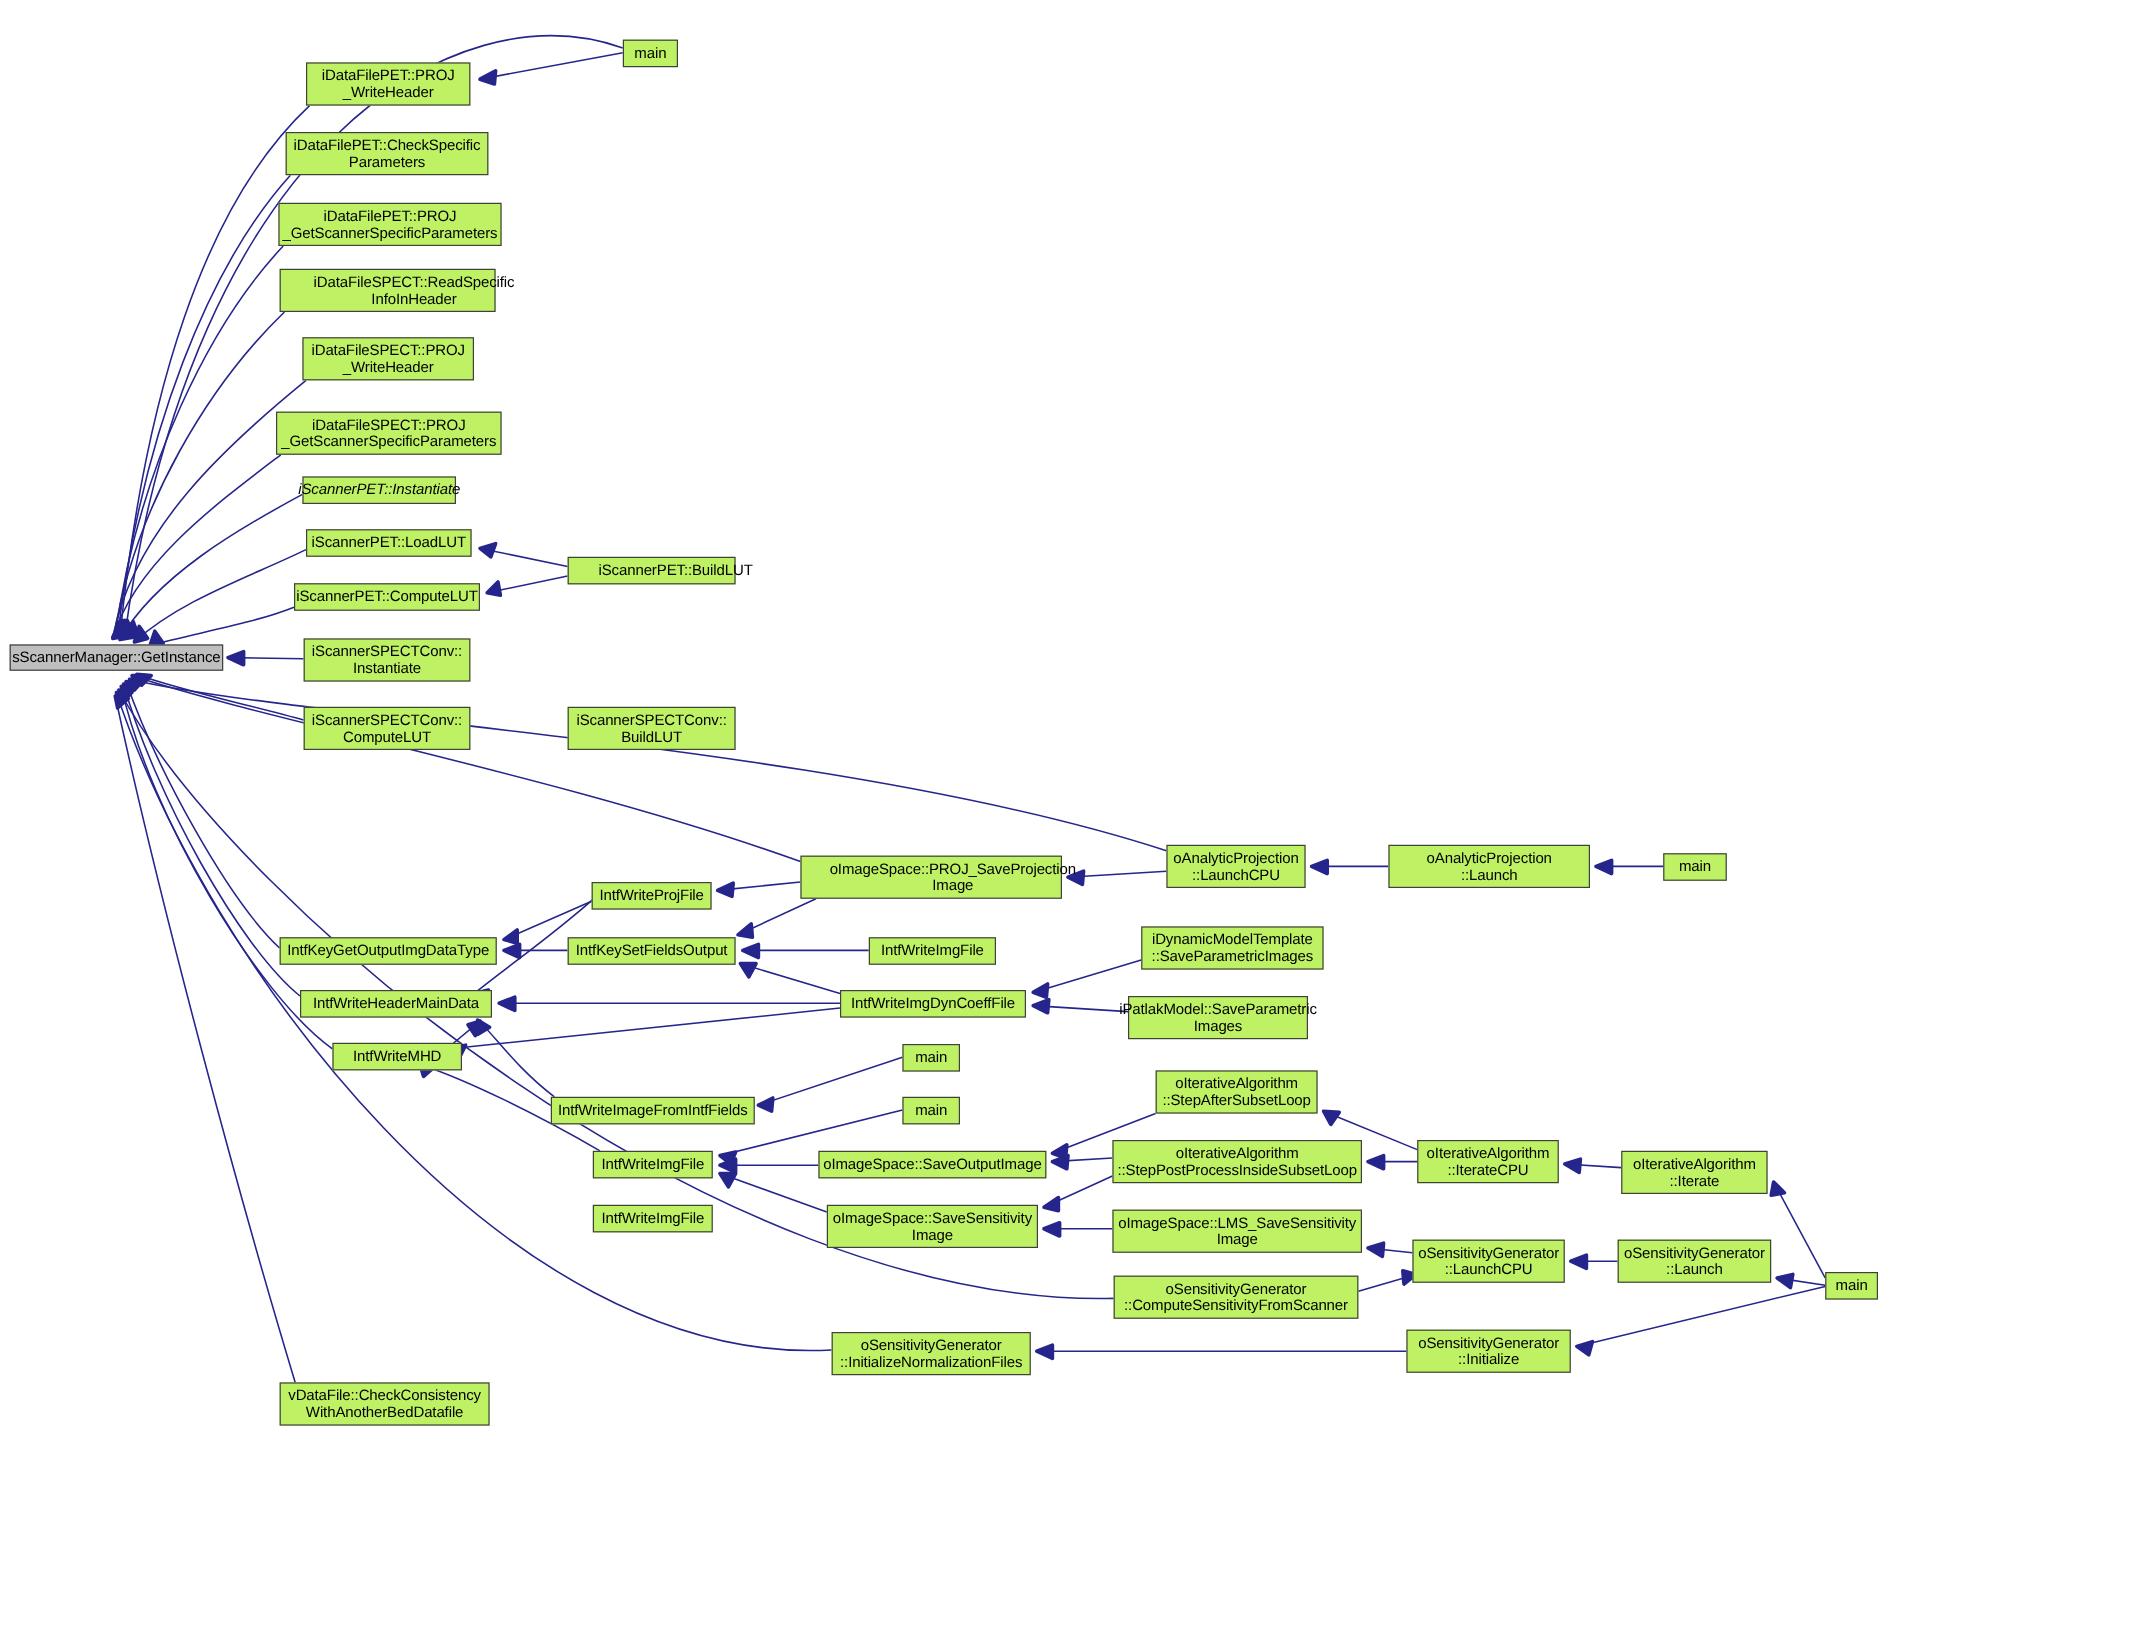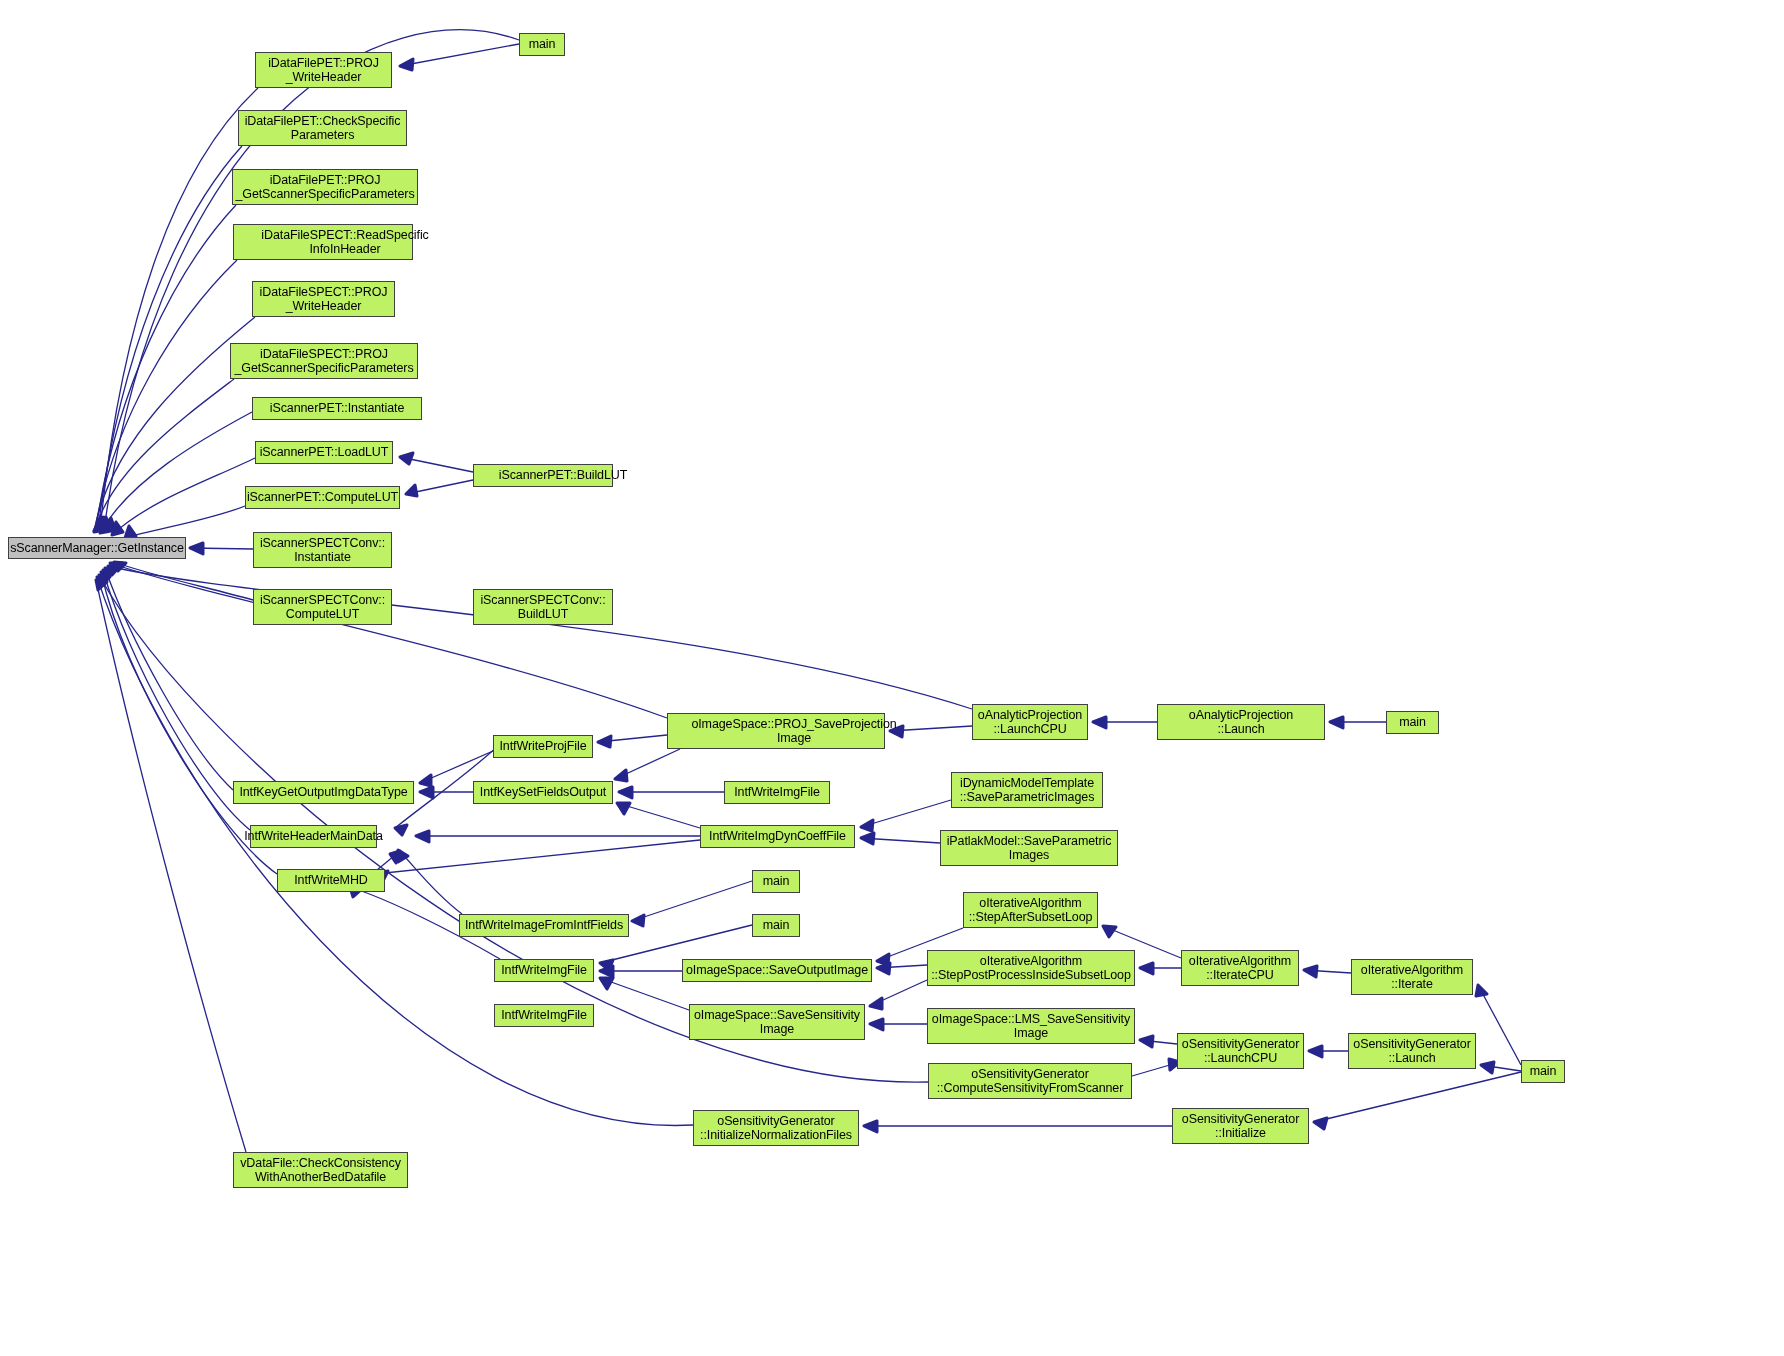--- a/index.html
+++ b/index.html
@@ -169,21 +169,21 @@
     <div class="node" style="left: 238px; top: 110px; width: 169px; height: 36px;">iDataFilePET::CheckSpecific
 Parameters</div>
     <div class="node" style="left: 232px; top: 169px; width: 186px; height: 36px;">iDataFilePET::PROJ
 _GetScannerSpecificParameters</div>
     <div class="node" style="left: 233px; top: 224px; width: 180px; height: 36px; padding-left: 44px;">iDataFileSPECT::ReadSpecific
 InfoInHeader</div>
     <div class="node" style="left: 252px; top: 281px; width: 143px; height: 36px;">iDataFileSPECT::PROJ
 _WriteHeader</div>
     <div class="node" style="left: 230px; top: 343px; width: 188px; height: 36px;">iDataFileSPECT::PROJ
 _GetScannerSpecificParameters</div>
-    <div class="node" style="left: 252px; top: 397px; width: 170px; height: 23px;">iScannerPET::Instantiate</div>
+    <div class="node" style="left: 252px; top: 397px; width: 128px; height: 23px; font-style: italic;">iScannerPET::Instantiate</div>
     <div class="node" style="left: 255px; top: 441px; width: 138px; height: 23px;">iScannerPET::LoadLUT</div>
     <div class="node" style="left: 473px; top: 464px; width: 140px; height: 23px; padding-left: 40px;">iScannerPET::BuildLUT</div>
     <div class="node" style="left: 245px; top: 486px; width: 155px; height: 23px;">iScannerPET::ComputeLUT</div>
     <div class="node" style="left: 253px; top: 532px; width: 139px; height: 36px;">iScannerSPECTConv::
 Instantiate</div>
     <div class="node" style="left: 253px; top: 589px; width: 139px; height: 36px;">iScannerSPECTConv::
 ComputeLUT</div>
     <div class="node" style="left: 473px; top: 589px; width: 140px; height: 36px;">iScannerSPECTConv::
 BuildLUT</div>
     <div class="node" style="left: 667px; top: 713px; width: 218px; height: 36px; padding-left: 36px;">oImageSpace::PROJ_SaveProjection
@@ -192,23 +192,23 @@
 ::LaunchCPU</div>
     <div class="node" style="left: 1157px; top: 704px; width: 168px; height: 36px;">oAnalyticProjection
 ::Launch</div>
     <div class="node" style="left: 1386px; top: 711px; width: 53px; height: 23px;">main</div>
     <div class="node" style="left: 493px; top: 735px; width: 100px; height: 23px;">IntfWriteProjFile</div>
     <div class="node" style="left: 233px; top: 781px; width: 181px; height: 23px;">IntfKeyGetOutputImgDataType</div>
     <div class="node" style="left: 473px; top: 781px; width: 140px; height: 23px;">IntfKeySetFieldsOutput</div>
     <div class="node" style="left: 724px; top: 781px; width: 106px; height: 23px;">IntfWriteImgFile</div>
     <div class="node" style="left: 951px; top: 772px; width: 152px; height: 36px;">iDynamicModelTemplate
 ::SaveParametricImages</div>
-    <div class="node" style="left: 250px; top: 825px; width: 127px; height: 23px;">IntfWriteHeaderMainData</div>
+    <div class="node" style="left: 250px; top: 825px; width: 160px; height: 23px;">IntfWriteHeaderMainData</div>
     <div class="node" style="left: 700px; top: 825px; width: 155px; height: 23px;">IntfWriteImgDynCoeffFile</div>
-    <div class="node" style="left: 940px; top: 830px; width: 178px; height: 36px;">iPatlakModel::SaveParametric
+    <div class="node" style="left: 940px; top: 830px; width: 150px; height: 36px;">iPatlakModel::SaveParametric
 Images</div>
     <div class="node" style="left: 277px; top: 869px; width: 108px; height: 23px;">IntfWriteMHD</div>
     <div class="node" style="left: 752px; top: 870px; width: 48px; height: 23px;">main</div>
     <div class="node" style="left: 963px; top: 892px; width: 135px; height: 36px;">oIterativeAlgorithm
 ::StepAfterSubsetLoop</div>
     <div class="node" style="left: 459px; top: 914px; width: 170px; height: 23px;">IntfWriteImageFromIntfFields</div>
     <div class="node" style="left: 752px; top: 914px; width: 48px; height: 23px;">main</div>
     <div class="node" style="left: 927px; top: 950px; width: 208px; height: 36px;">oIterativeAlgorithm
 ::StepPostProcessInsideSubsetLoop</div>
     <div class="node" style="left: 1181px; top: 950px; width: 118px; height: 36px;">oIterativeAlgorithm

